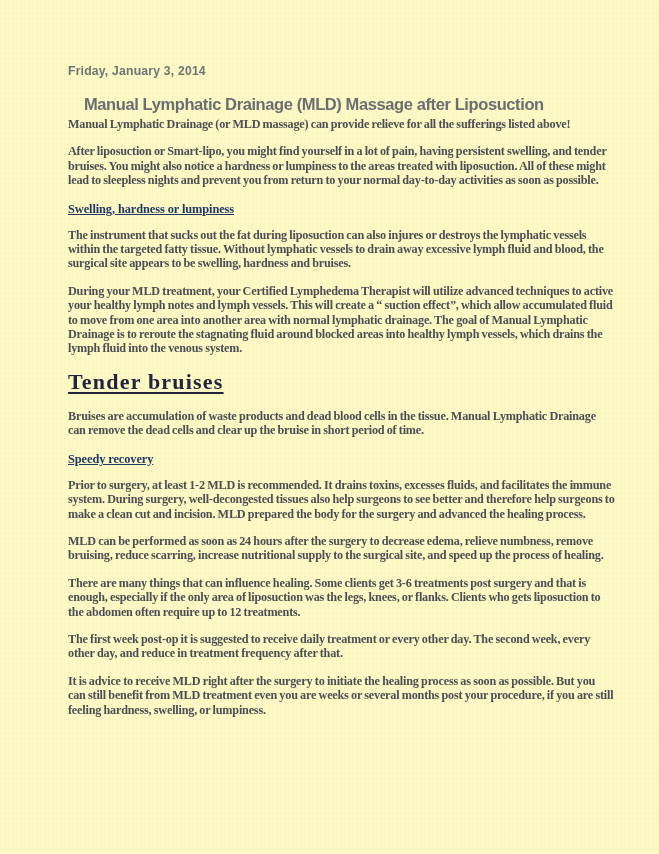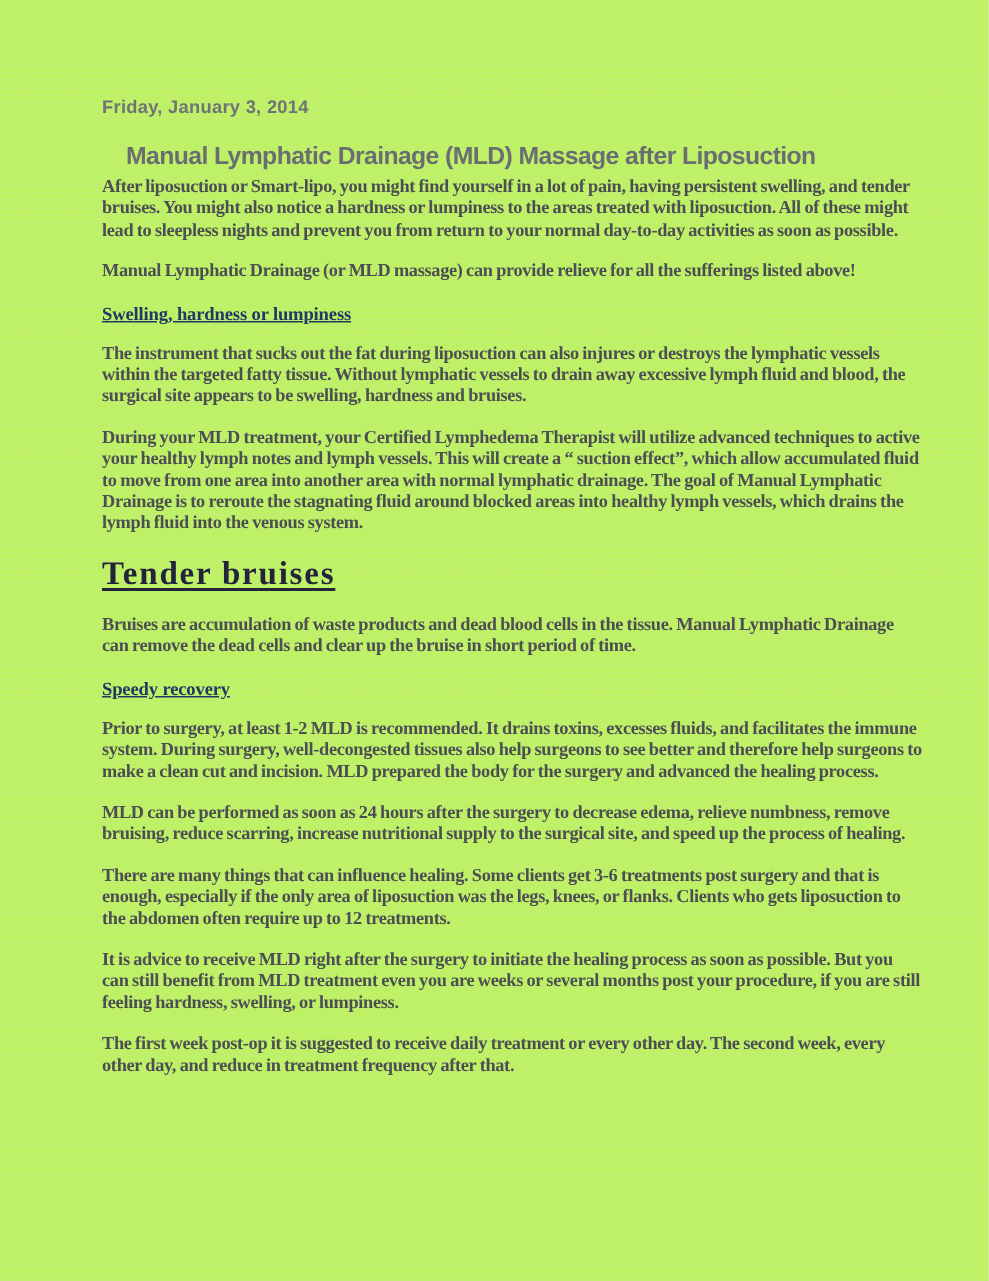--- a/index.html
+++ b/index.html
@@ -4,21 +4,21 @@
 <style>
   html, body { margin: 0; padding: 0; }
   body {
     width: 659px; height: 854px;
     background: #f5f6f8;
     overflow: hidden;
   }
   .page {
     position: relative;
     width: 659px; height: 854px;
-    background: #bef264;
+    background: #fef9c3;
   }
   
   .page::before {
     content: "";
     position: absolute; inset: 0;
     background:
       repeating-linear-gradient(90deg, rgba(205,212,221,.10) 0 1px, rgba(255,255,255,0) 1px 4px),
       repeating-linear-gradient(0deg, rgba(205,212,221,.07) 0 1px, rgba(255,255,255,0) 1px 5px);
     pointer-events: none;
   }
@@ -67,41 +67,41 @@
 </head>
 <body>
 
 <div class="page">
   <div class="content">
 
     <div class="date">Friday, January 3, 2014</div>
 
     <h1 class="title">Manual Lymphatic Drainage (MLD) Massage after Liposuction</h1>
 
+    <p>Manual Lymphatic Drainage (or MLD massage) can provide relieve for all the sufferings listed above!</p>
+
     <p>After liposuction or Smart-lipo, you might find yourself in a lot of pain, having persistent swelling, and tender bruises. You might also notice a hardness or lumpiness to the areas treated with liposuction.  All of these might lead to sleepless nights and prevent you from return to your normal day-to-day activities as soon as possible.</p>
-
-    <p>Manual Lymphatic Drainage (or MLD massage) can provide relieve for all the sufferings listed above!</p>
 
     <div>
       <h2 class="sub">Swelling, hardness or lumpiness</h2>
       <p>The instrument that sucks out the fat during liposuction can also injures or destroys the lymphatic vessels within the targeted fatty tissue. Without lymphatic vessels to drain away excessive lymph fluid and blood, the surgical site appears to be swelling, hardness and bruises.</p>
       <p>During your MLD treatment, your Certified Lymphedema Therapist will utilize advanced techniques to active your healthy lymph notes and lymph vessels. This will create a “ suction effect”, which allow accumulated fluid to move from one area into another area with normal lymphatic drainage. The goal of Manual Lymphatic Drainage is to reroute the stagnating fluid around blocked areas into healthy lymph vessels, which drains the lymph fluid into the venous system.</p>
     </div>
 
     <div>
       <h1 class="big">Tender bruises</h1>
       <p>Bruises are accumulation of waste products and dead blood cells in the tissue. Manual Lymphatic Drainage can remove the dead cells and clear up the bruise in short period of time.</p>
     </div>
 
     <div>
       <h2 class="sub">Speedy recovery</h2>
     </div>
 
     <div>
       <p>Prior to surgery, at least 1-2 MLD is recommended. It drains toxins, excesses fluids, and facilitates the immune system. During surgery, well-decongested tissues also help surgeons to see better and therefore help surgeons to make a clean cut and incision.  MLD prepared the body for the surgery and advanced the healing process.</p>
       <p>MLD can be performed as soon as 24 hours after the surgery to decrease edema, relieve numbness, remove bruising, reduce scarring, increase nutritional supply to the surgical site, and speed up the process of healing.</p>
       <p>There are many things that can influence healing. Some clients get 3-6 treatments post surgery and that is enough, especially if the only area of liposuction was the legs, knees, or flanks. Clients who gets liposuction to the abdomen often require up to 12 treatments.</p>
+      <p>The first week post-op it is suggested to receive daily treatment or every other day. The second week, every other day, and reduce in treatment frequency after that.</p>
       <p>It is advice to receive MLD right after the surgery to initiate the healing process as soon as possible. But you can still benefit from MLD treatment even you are weeks or several months post your procedure, if you are still feeling hardness, swelling, or lumpiness.</p>
-      <p>The first week post-op it is suggested to receive daily treatment or every other day. The second week, every other day, and reduce in treatment frequency after that.</p>
     </div>
 
   </div>
 </div>
 
 </body></html>

